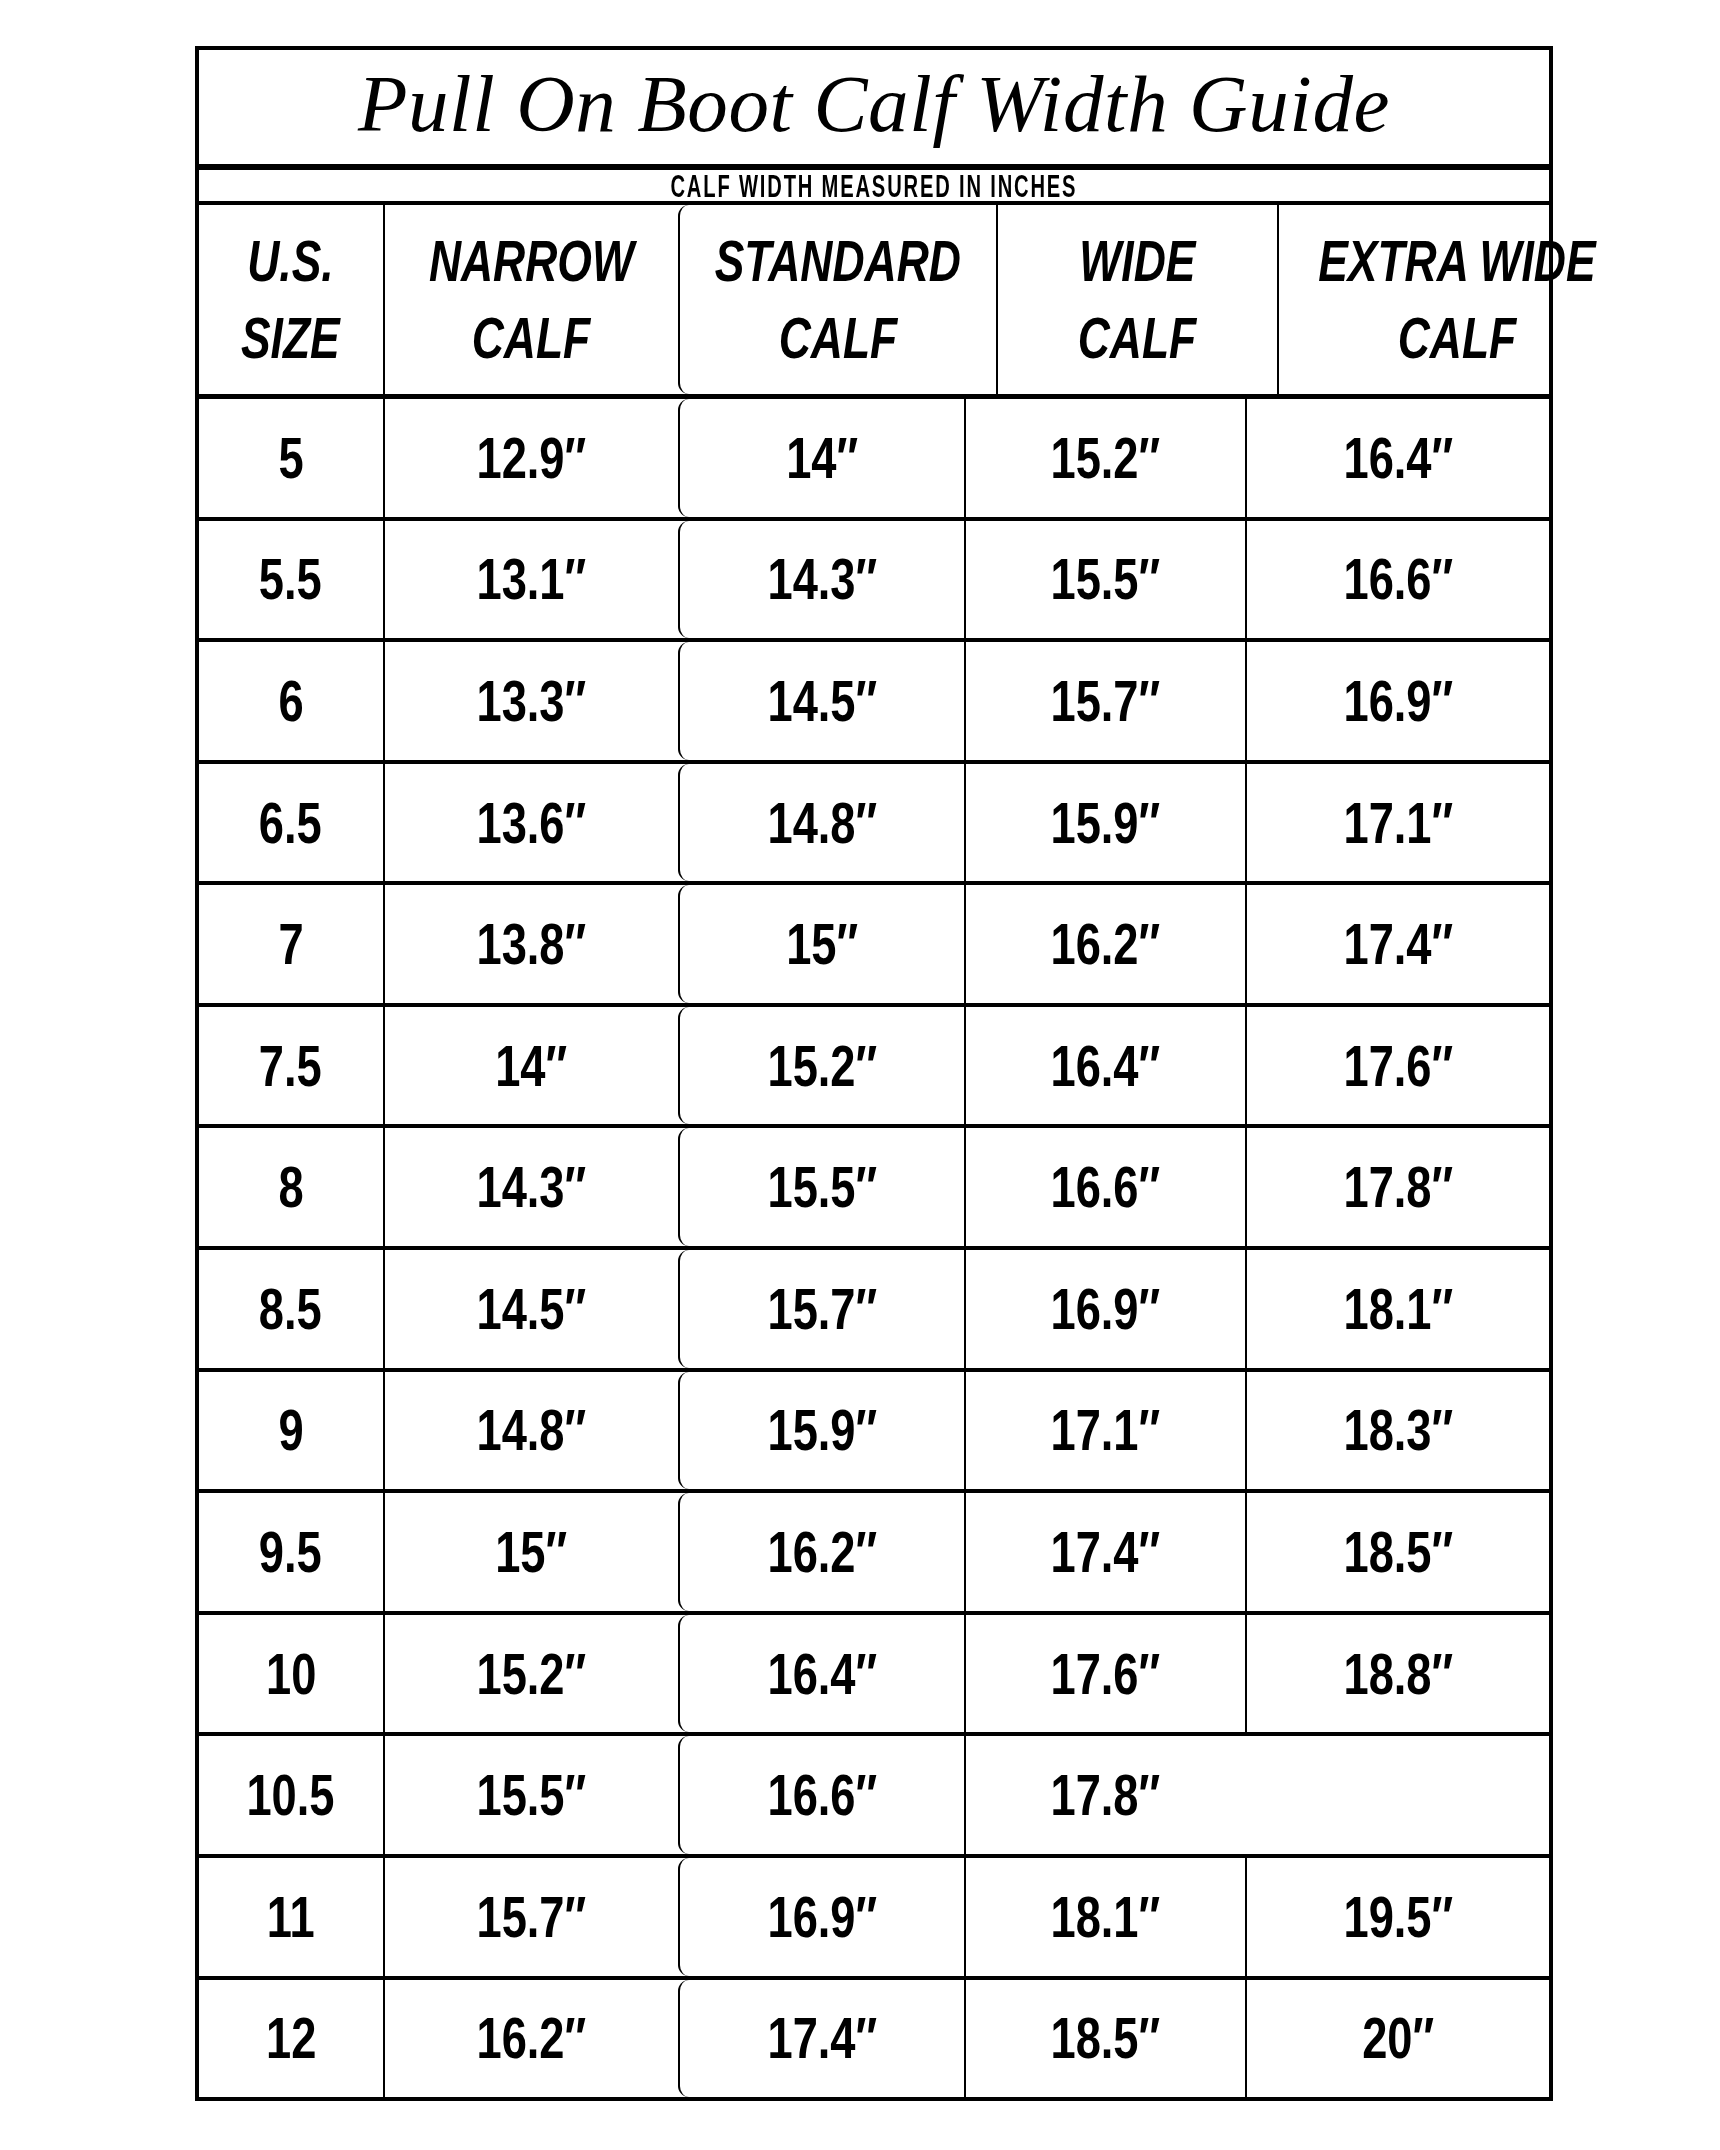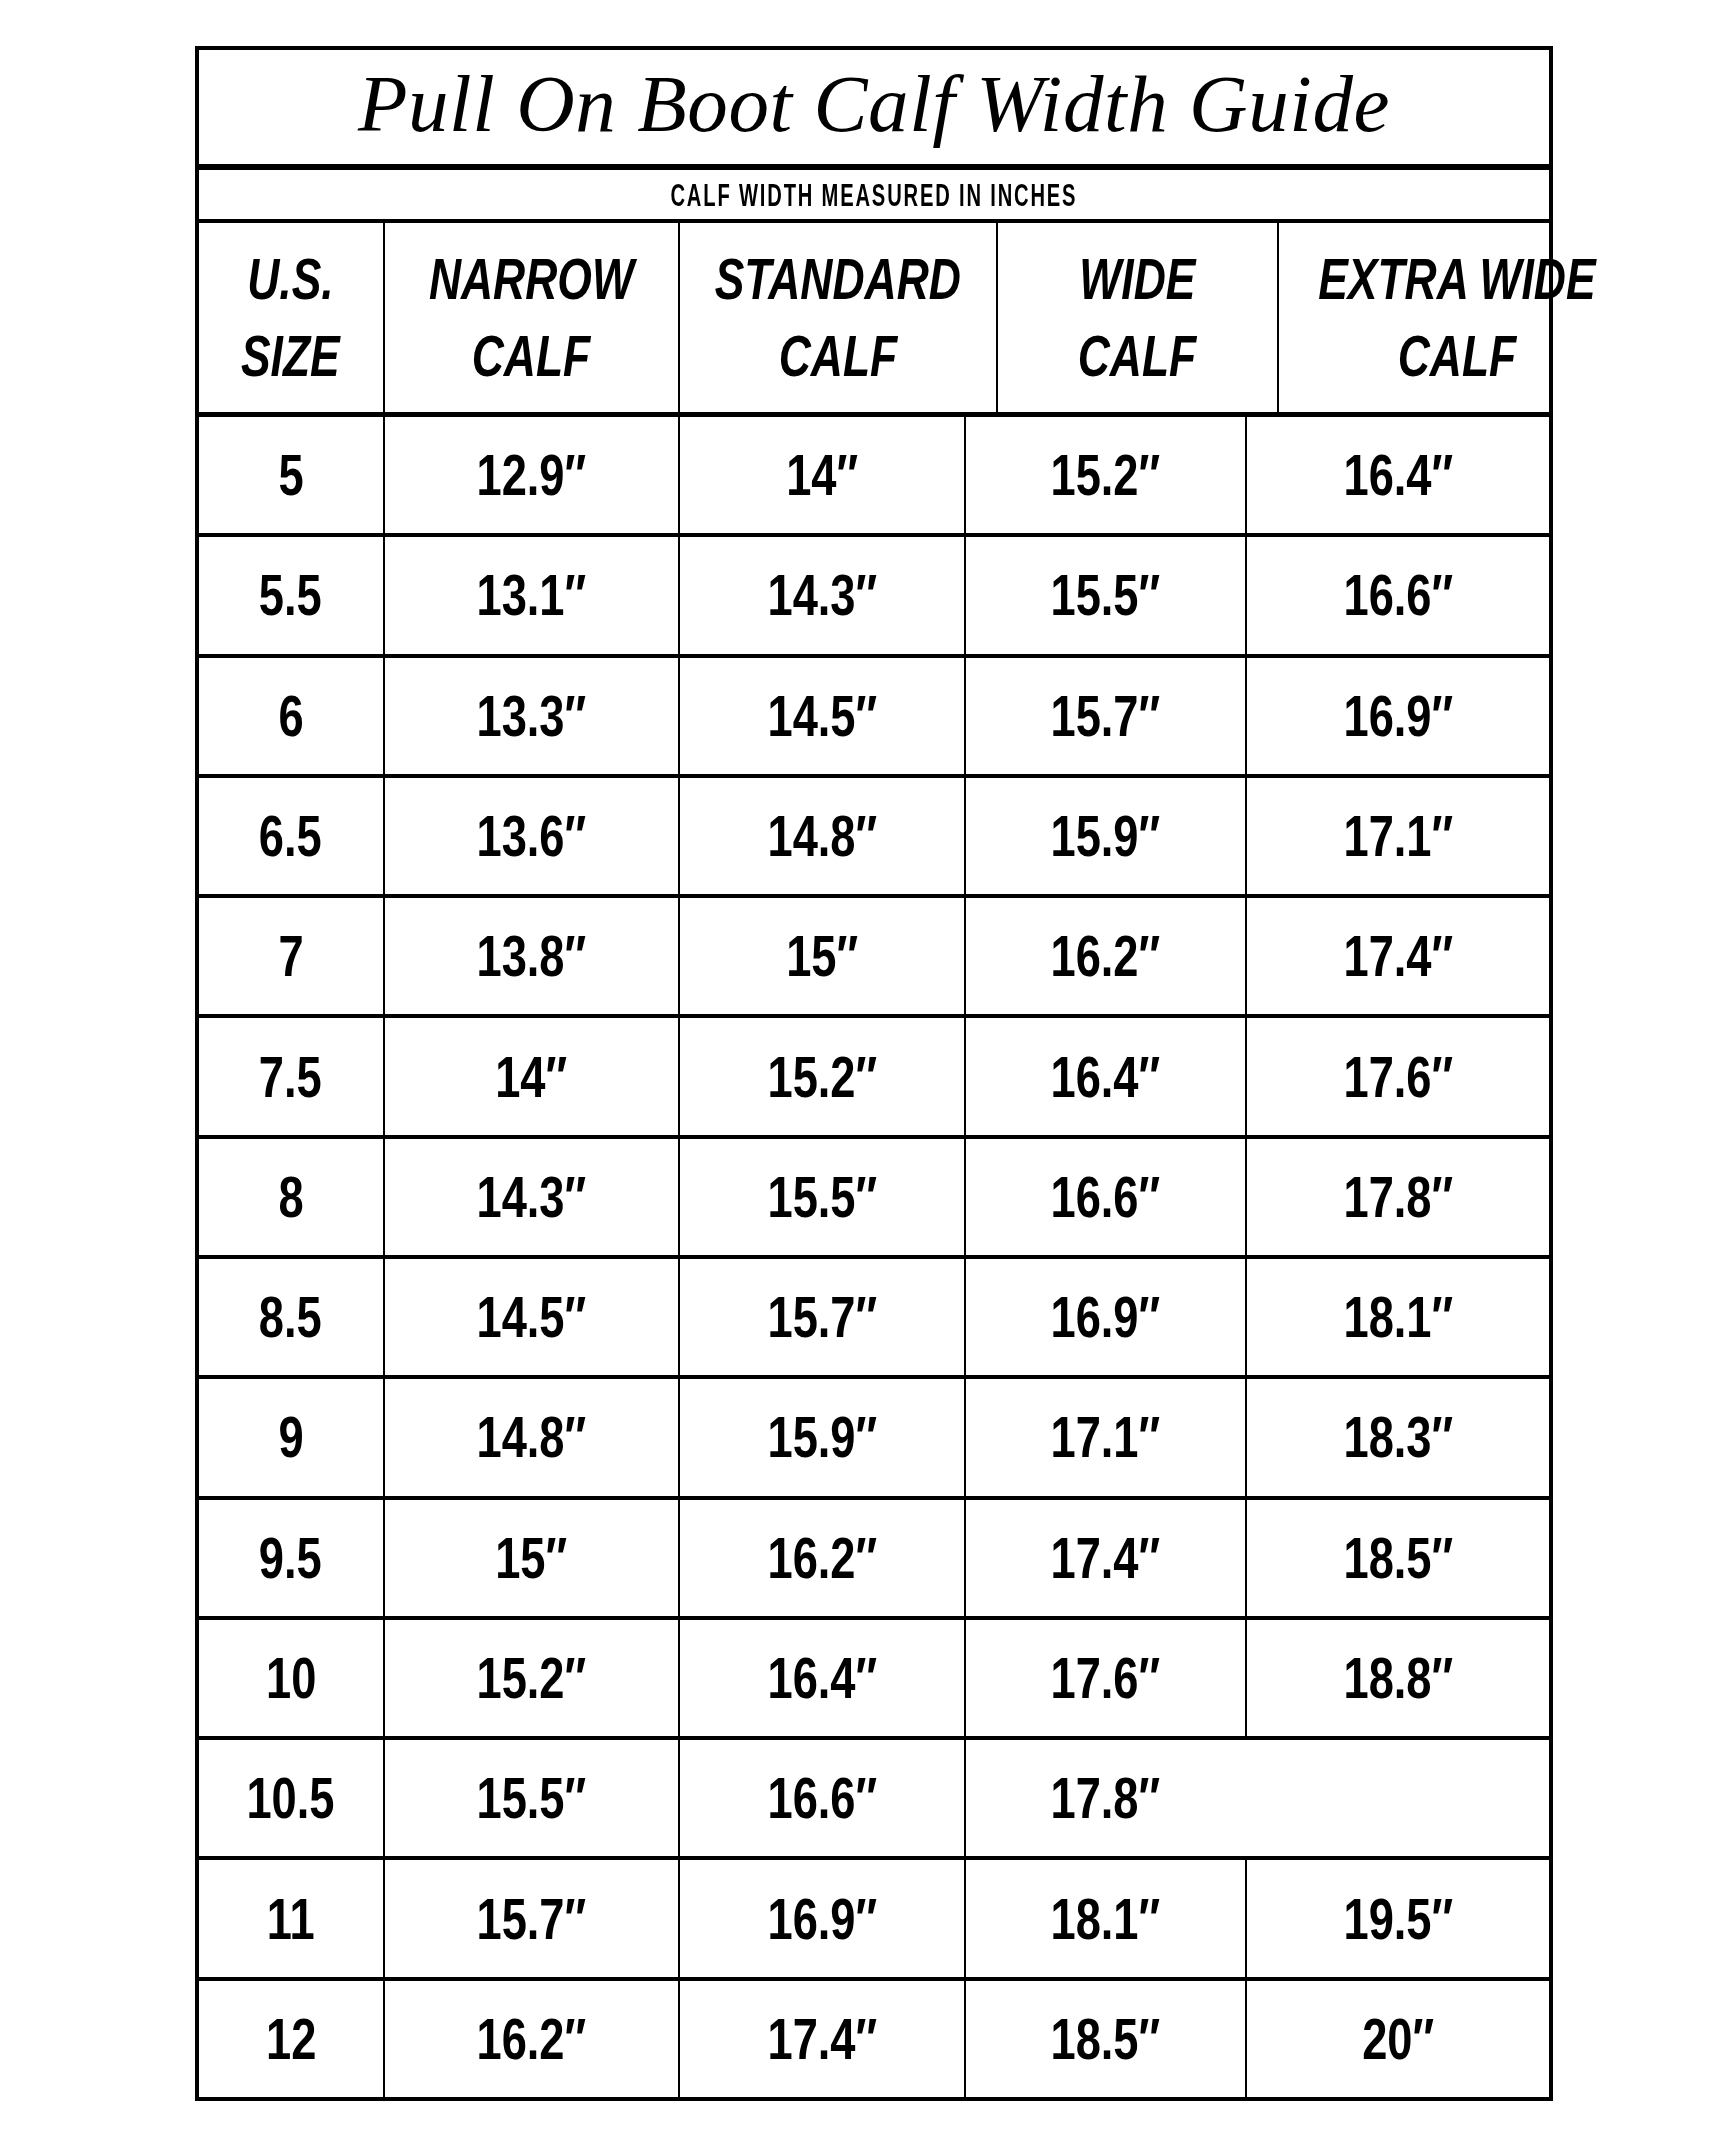--- a/index.html
+++ b/index.html
@@ -43,21 +43,21 @@
     font-family: "Liberation Serif", "DejaVu Serif", serif;
     font-size: 81px;
     font-weight: 400;
     letter-spacing: 0.6px;
     white-space: nowrap;
     line-height: 1;
     padding-bottom: 4.7px;
     font-style: italic;
   }
   .subtitle-row {
-    height: 53px;
+    height: 35px;
     flex: 0 0 auto;
     border-bottom: 4.1px solid #000000;
     box-sizing: border-box;
     display: flex;
     align-items: center;
     justify-content: center;
   }
   .subtitle-text {
     display: inline-block;
     font-size: 32px;
@@ -86,21 +86,21 @@
     box-sizing: border-box;
     display: flex;
     flex-direction: column;
     align-items: center;
     justify-content: center;
     overflow: visible;
   }
   .cell + .cell { border-left: 2.9px solid #000000; }
   .col-size     { flex: 0 0 13.6%; }
   .col-narrow   { flex: 0 0 21.9%; }
-  .col-standard { flex: 0 0 21.2%; }
+  .col-standard { flex: 0 0 21.2%; border-radius: 11px; }
   .col-wide     { flex: 0 0 20.8%; }
   .col-xwide    { flex: 0 0 22.5%; }
   .hdr-line {
     display: block;
     font-size: 57px;
     font-weight: bold;
     line-height: 77px;
     white-space: nowrap;
     transform: scaleX(0.78);
     transform-origin: 50% 50%;

